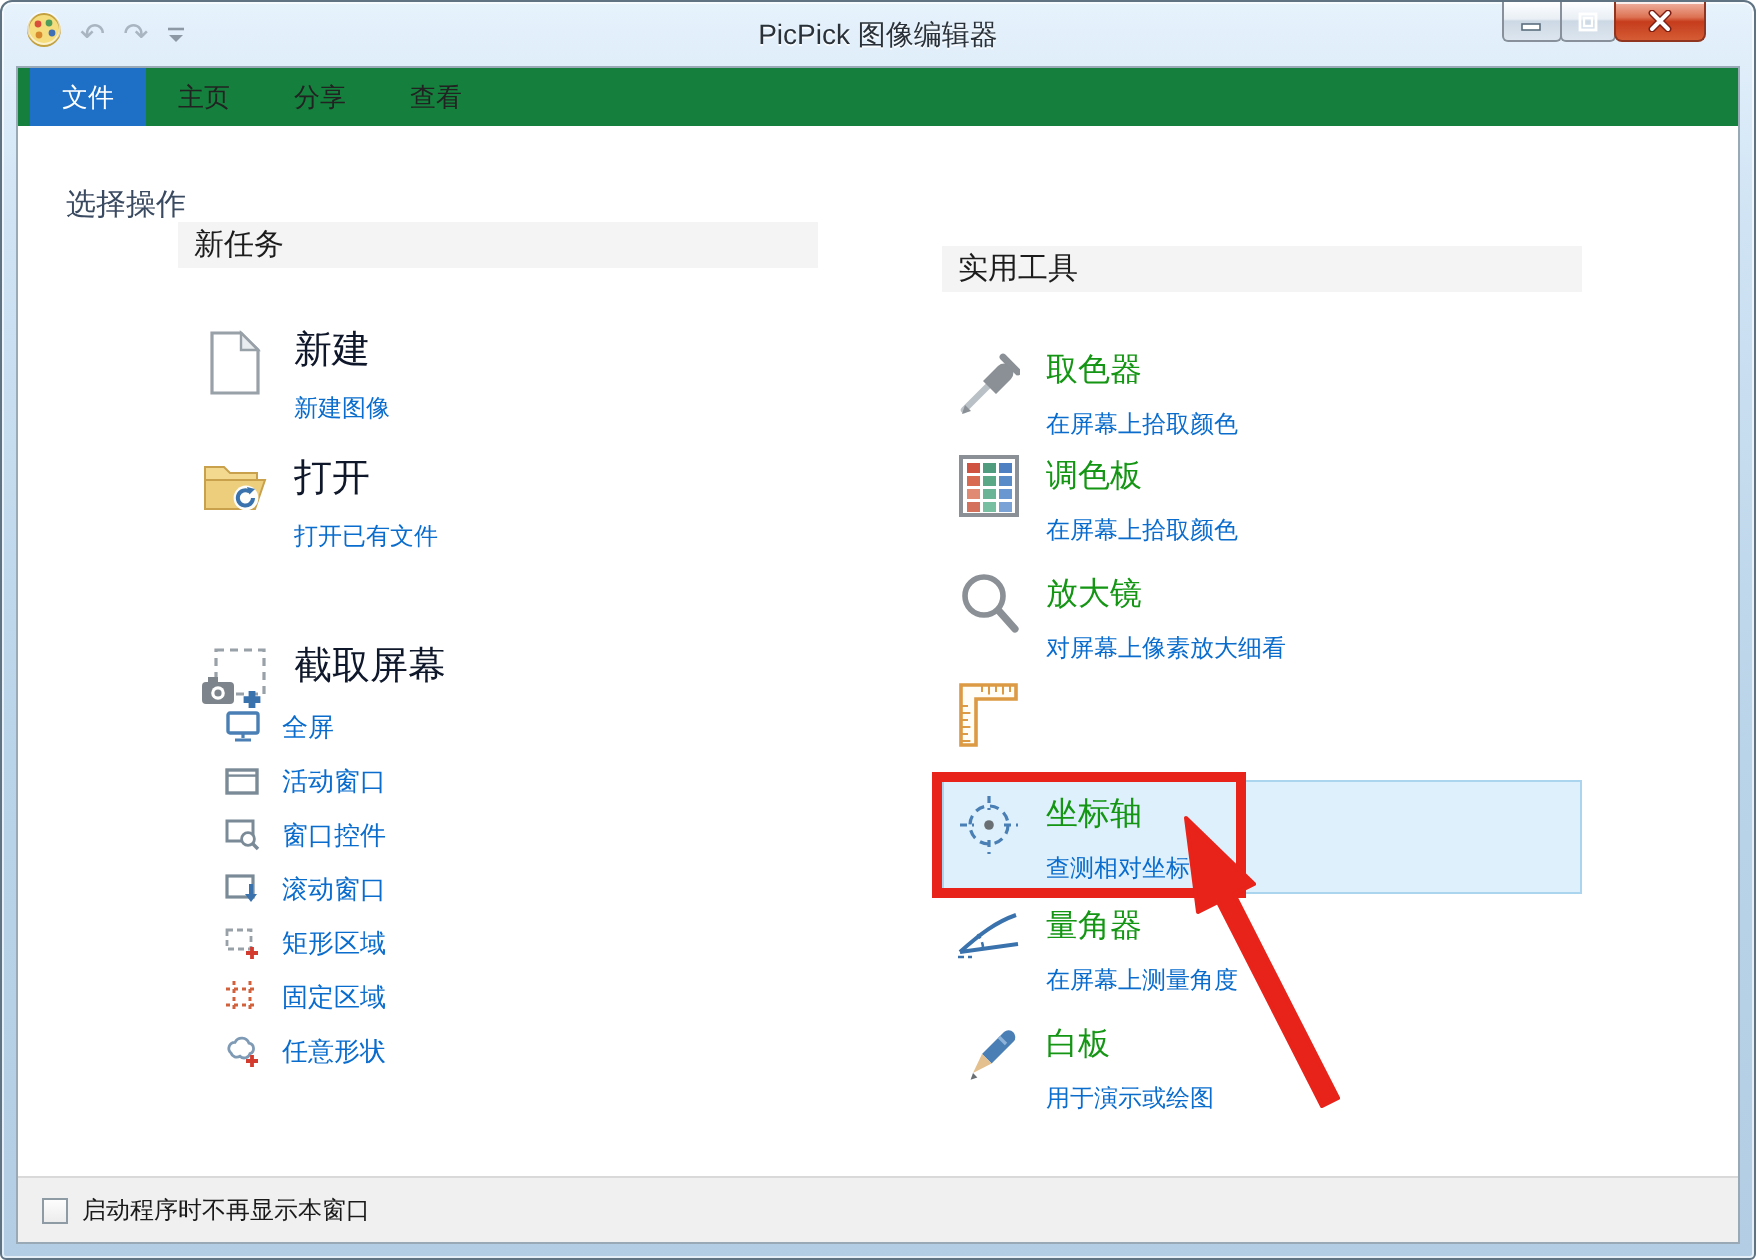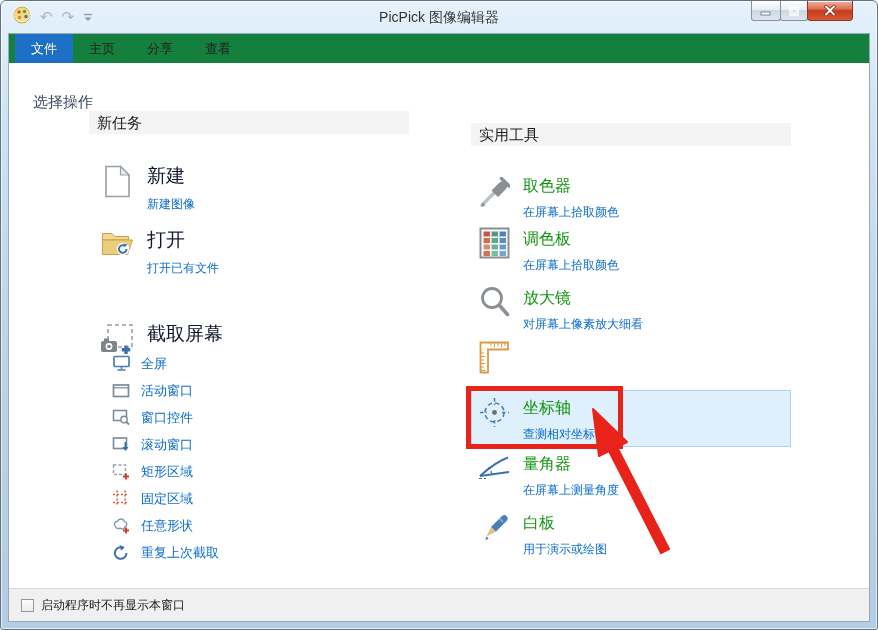--- a/index.html
+++ b/index.html
@@ -261,29 +261,20 @@
         </div>
         <div class="citem">
           <span class="cicon">
             <svg width="19" height="17" viewBox="0 0 19 17">
               <path d="M3.5 9.5 a3 3 0 0 1 2-5.3 a3.8 3.8 0 0 1 7 0.4 a2.7 2.7 0 0 1 0.5 5.2 a3 3 0 0 1 -5 1.3 a3 3 0 0 1 -4.5 -1.6 z" fill="none" stroke="#7e9ab5" stroke-width="1.4"></path>
               <path d="M14 10.5 V16.5 M11 13.5 H17" stroke="#d23b2e" stroke-width="1.9"></path>
             </svg>
           </span>
           <span class="clabel">任意形状</span>
         </div>
-        <div class="citem">
-          <span class="cicon">
-            <svg width="18" height="17" viewBox="0 0 18 17">
-              <path d="M14.5 9 a5.8 5.8 0 1 1 -3-5.1" fill="none" stroke="#3a72ad" stroke-width="2"></path>
-              <path d="M7.5 1 L12.8 3.2 L9 6.8 Z" fill="#3a72ad"></path>
-            </svg>
-          </span>
-          <span class="clabel">重复上次截取</span>
-        </div>
       </div>
 
       <div class="highlight-row"></div>
 
       <div class="uitem" style="top:111px">
         <span class="uicon">
           <svg width="32" height="36" viewBox="0 0 32 36">
             <path d="M4 31 L16 19" stroke="#b9c0c6" stroke-width="3.2" stroke-linecap="round"></path>
             <path d="M3 33 l4.5 -1.5 -3 -3 z" fill="#8a9096"></path>
             <path d="M13.5 16.5 L21 9 a4.6 4.6 0 0 1 6.5 6.5 L20 23 Z" fill="#8a9096"></path>

